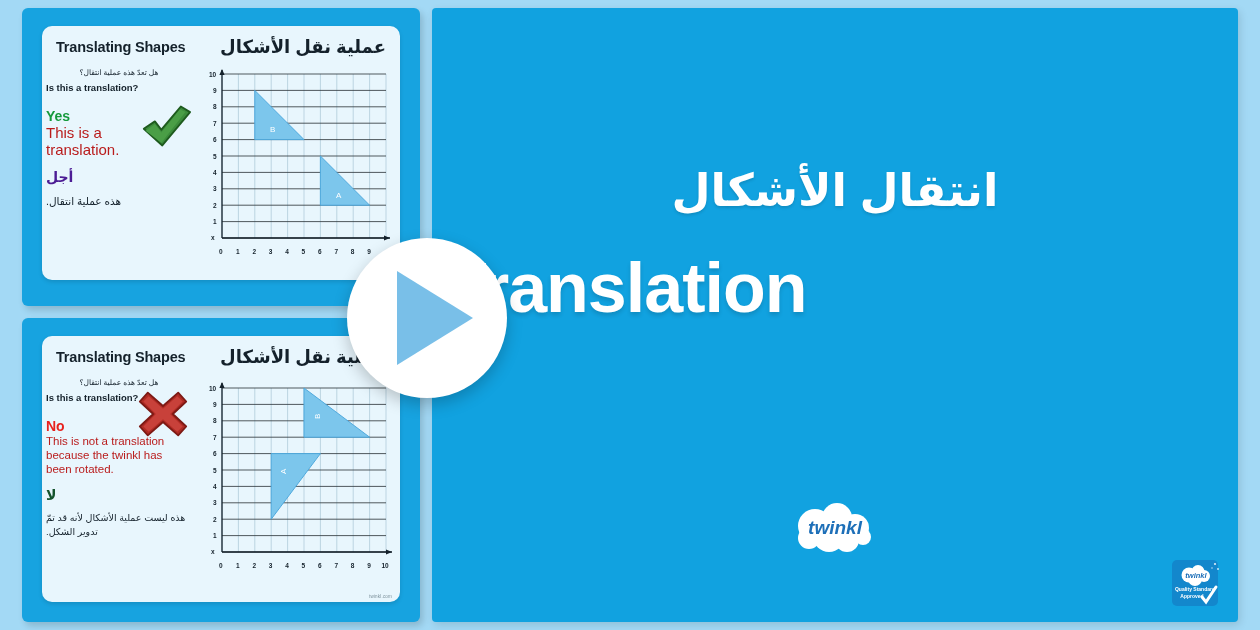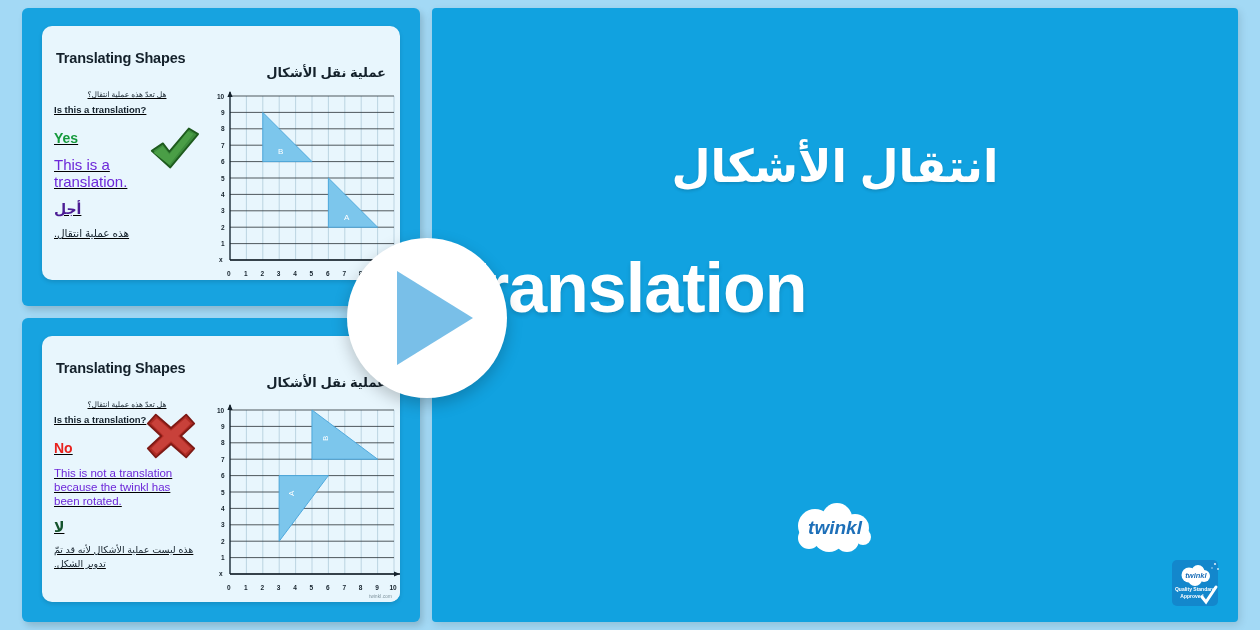--- a/index.html
+++ b/index.html
@@ -48,32 +48,30 @@
     align-items: center;
     padding: 10px 14px 0 14px;
   }
   .slide-title-en {
     font-size: 14.5px;
     font-weight: bold;
     color: #14212b;
     letter-spacing: -0.2px;
   }
   .slide-title-ar {
-    font-size: 13px;
+    font-size: 18px;
     font-weight: bold;
     color: #14212b;
     direction: rtl;
-    margin-top: 29px;
   }
 
   .slide-body {
     display: flex;
-    padding: 6px 10px 0 12px;
+    padding: 6px 10px 0 4px;
     height: calc(100% - 34px);
-    text-decoration: underline;
   }
   .slide-left {
     width: 146px;
     flex: 0 0 146px;
     position: relative;
   }
   .slide-right {
     flex: 1 1 auto;
     position: relative;
     padding-left: 4px;
@@ -93,23 +91,23 @@
     text-align: left;
     margin-top: 5px;
   }
 
   .answer-block { margin-top: 16px; position: relative; }
   .answer-word { font-size: 14px; font-weight: bold; line-height: 1.1; }
   .answer-word.yes { color: #159a3c; }
   .answer-word.no  { color: #e8221e; }
   .answer-en {
     font-size: 15px;
-    color: #6d28d9;
+    color: #b91c1c;
     line-height: 1.12;
-    margin-top: 11px;
+    margin-top: 1px;
     max-width: 120px;
   }
   #slide-2 .answer-en { font-size: 11.5px; line-height: 1.2; max-width: 132px; }
   .answer-ar-word {
     font-size: 14px;
     font-weight: bold;
     margin-top: 10px;
     direction: rtl;
     text-align: left;
   }
@@ -153,21 +151,21 @@
     width: 806px;
     height: 614px;
     background: #11a2e0;
     border-radius: 4px;
     box-shadow: 2px 3px 8px rgba(0,0,0,0.12);
   }
 
   .title-ar {
     position: absolute;
     left: 0; right: 0;
-    top: 132px;
+    top: 156px;
     text-align: center;
     color: #ffffff;
     font-size: 45px;
     font-weight: bold;
     direction: rtl;
     text-shadow: 0 2px 3px rgba(0,0,0,0.13);
   }
   .title-en {
     position: absolute;
     left: 12px; right: 0;

